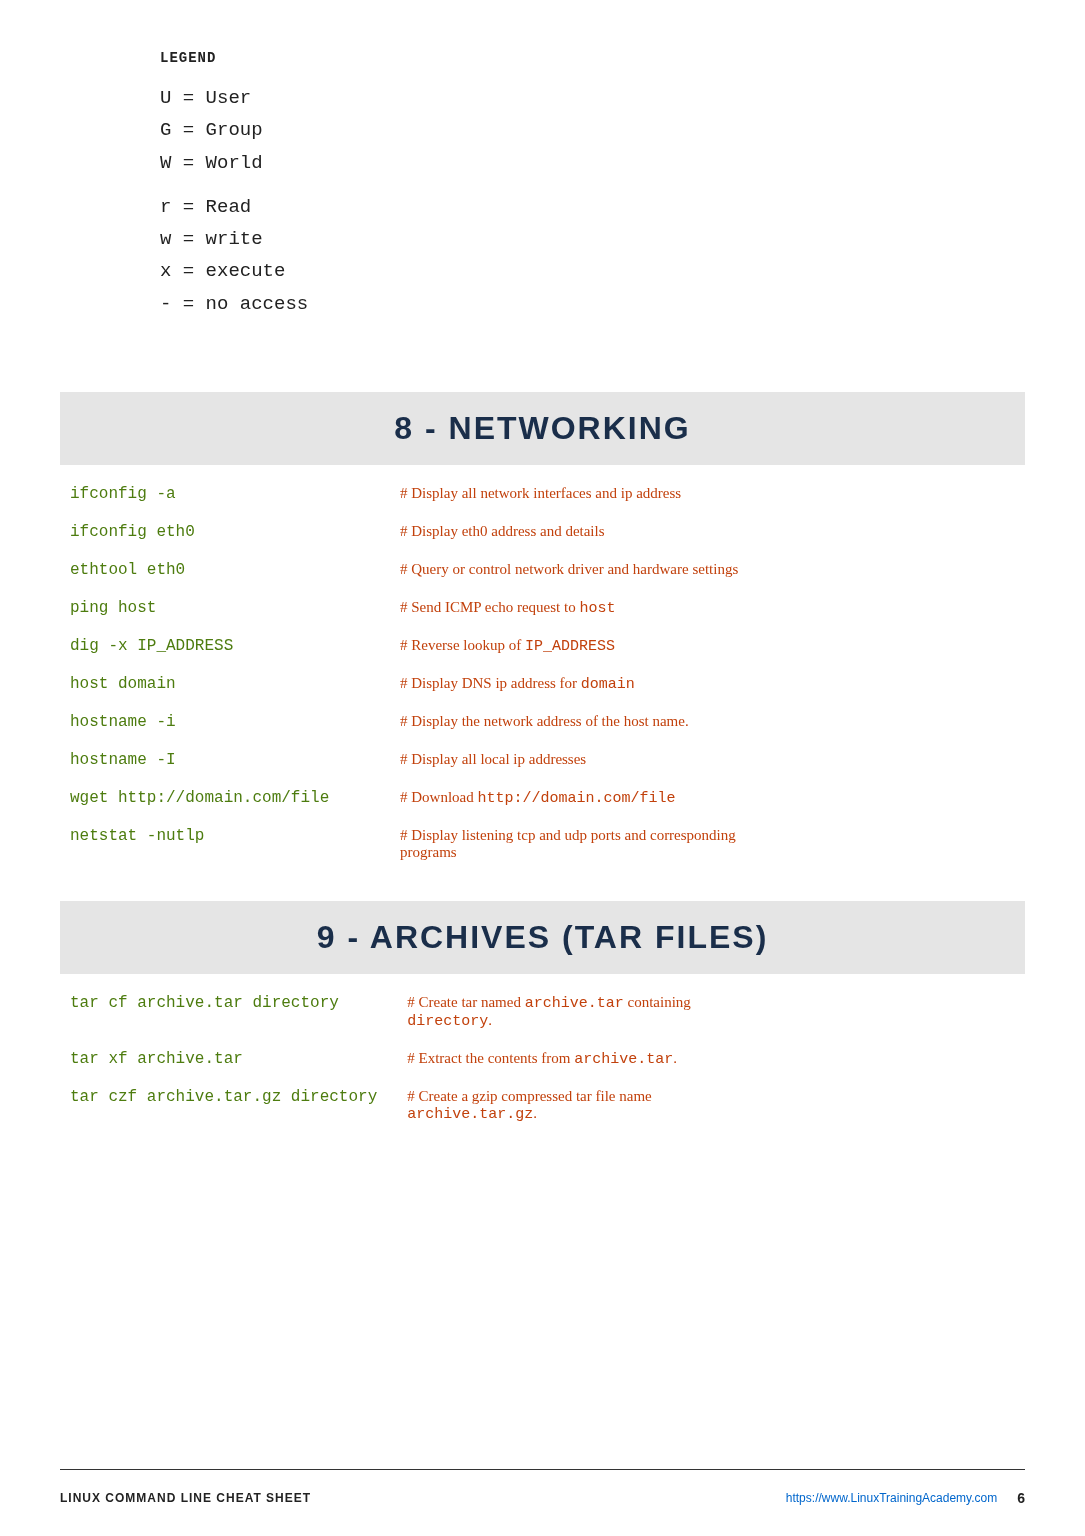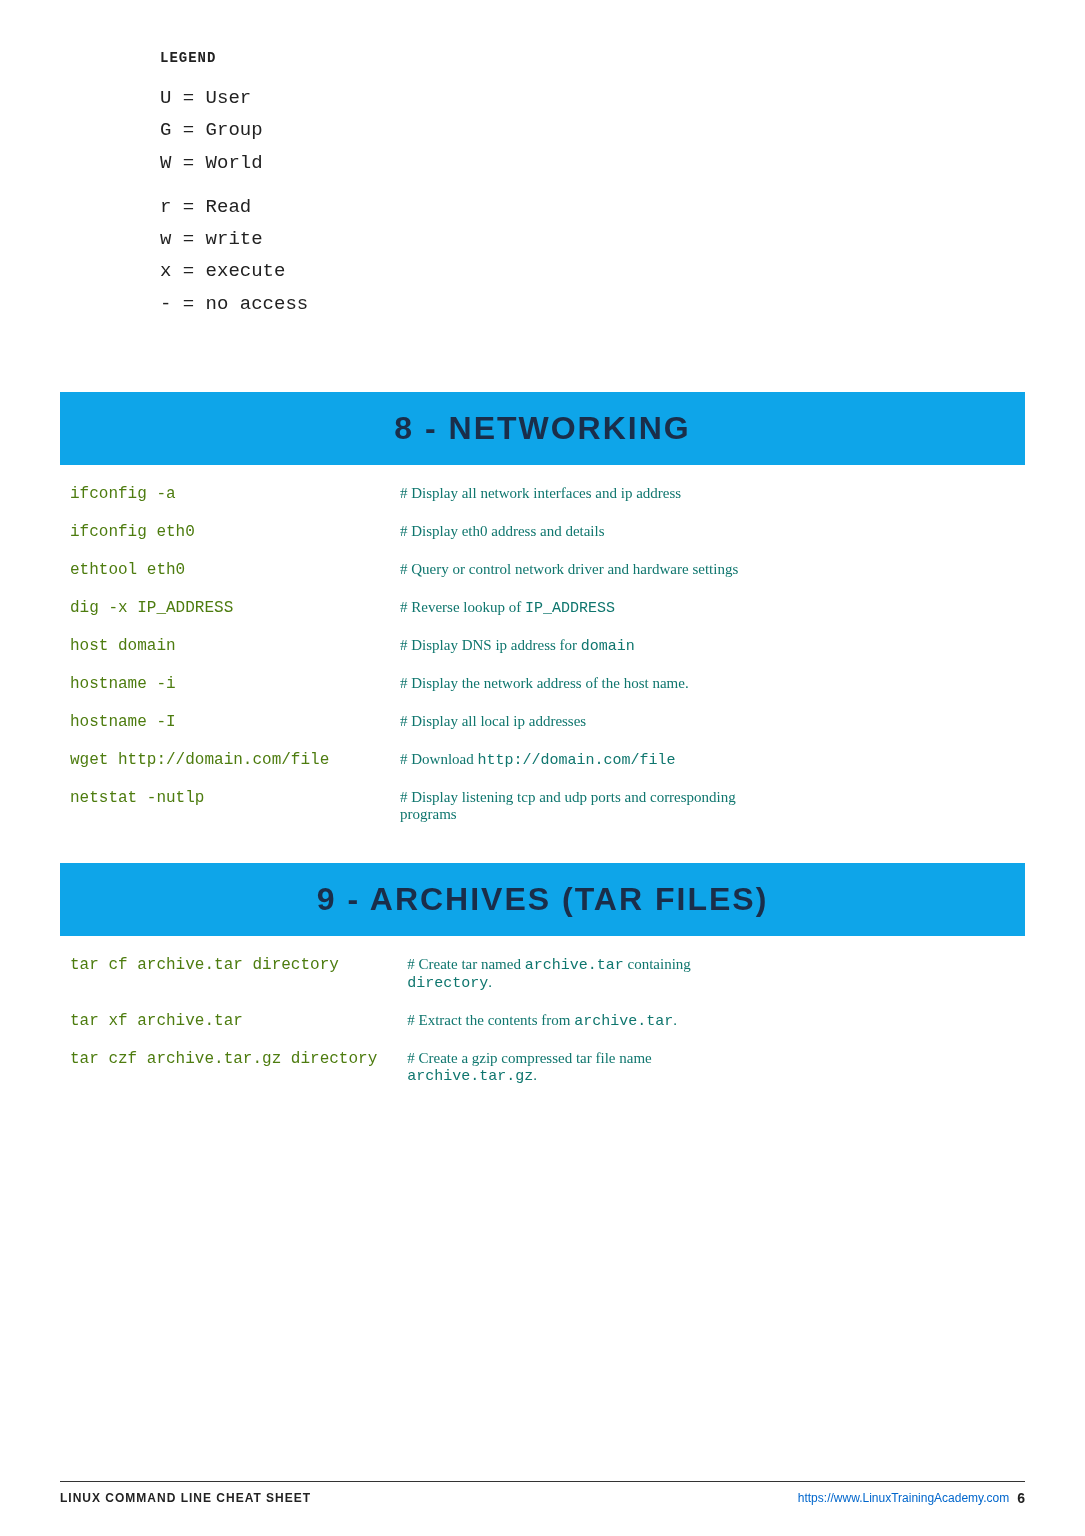--- a/index.html
+++ b/index.html
@@ -37,21 +37,21 @@
       font-size: 19px;
       line-height: 1.7;
     }
 
     .legend-group {
       margin-bottom: 12px;
     }
 
     
     .section-header {
-      background-color: #0ea5e9;
+      background-color: #e5e5e5;
       text-align: center;
       padding: 18px 12px;
       margin: 30px 0 10px 0;
     }
 
     .section-header h2 {
       font-family: Impact, 'Arial Narrow', Arial, sans-serif;
       font-size: 32px;
       font-weight: 900;
       color: #1a2e4a;
@@ -80,53 +80,53 @@
       font-size: 16px;
       color: #4d7c0f;
       width: 320px;
       padding-left: 10px;
       white-space: nowrap;
     }
 
     .cmd-table td:last-child {
       font-family: Georgia, serif;
       font-size: 15px;
-      color: #0f766e;
+      color: #c2410c;
       padding-left: 20px;
     }
 
     .inline-code {
       font-family: 'Courier New', Courier, monospace;
       font-size: 15px;
     }
 
     
     .footer {
       position: absolute;
       bottom: 30px;
       left: 60px;
       right: 60px;
       display: flex;
       justify-content: space-between;
       align-items: center;
       border-top: 1px solid #333;
-      padding-top: 8px;
+      padding-top: 20px;
     }
 
     .footer-left {
       font-family: Arial, sans-serif;
       font-size: 12px;
       font-weight: bold;
       letter-spacing: 1px;
     }
 
     .footer-right {
       display: flex;
       align-items: center;
-      gap: 8px;
+      gap: 20px;
     }
 
     .footer-url {
       font-family: Arial, sans-serif;
       font-size: 12px;
       color: #0066cc;
     }
 
     .footer-page {
       font-family: Arial, sans-serif;
@@ -168,20 +168,24 @@
       </tr>
       <tr>
         <td>ifconfig eth0</td>
         <td># Display eth0 address and details</td>
       </tr>
       <tr>
         <td>ethtool eth0</td>
         <td># Query or control network driver and hardware settings</td>
       </tr>
       <tr>
+        <td>ping host</td>
+        <td># Send ICMP echo request to <span class="inline-code">host</span></td>
+      </tr>
+      <tr>
         <td>dig -x IP_ADDRESS</td>
         <td># Reverse lookup of <span class="inline-code">IP_ADDRESS</span></td>
       </tr>
       <tr>
         <td>host domain</td>
         <td># Display DNS ip address for <span class="inline-code">domain</span></td>
       </tr>
       <tr>
         <td>hostname -i</td>
         <td># Display the network address of the host name.</td>

